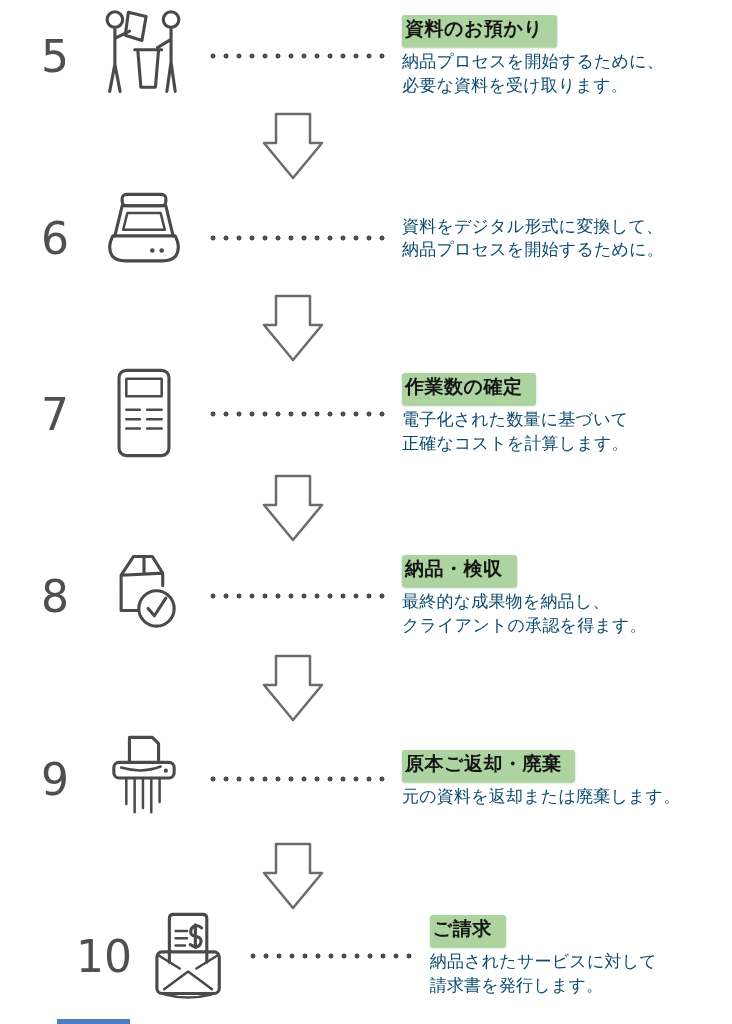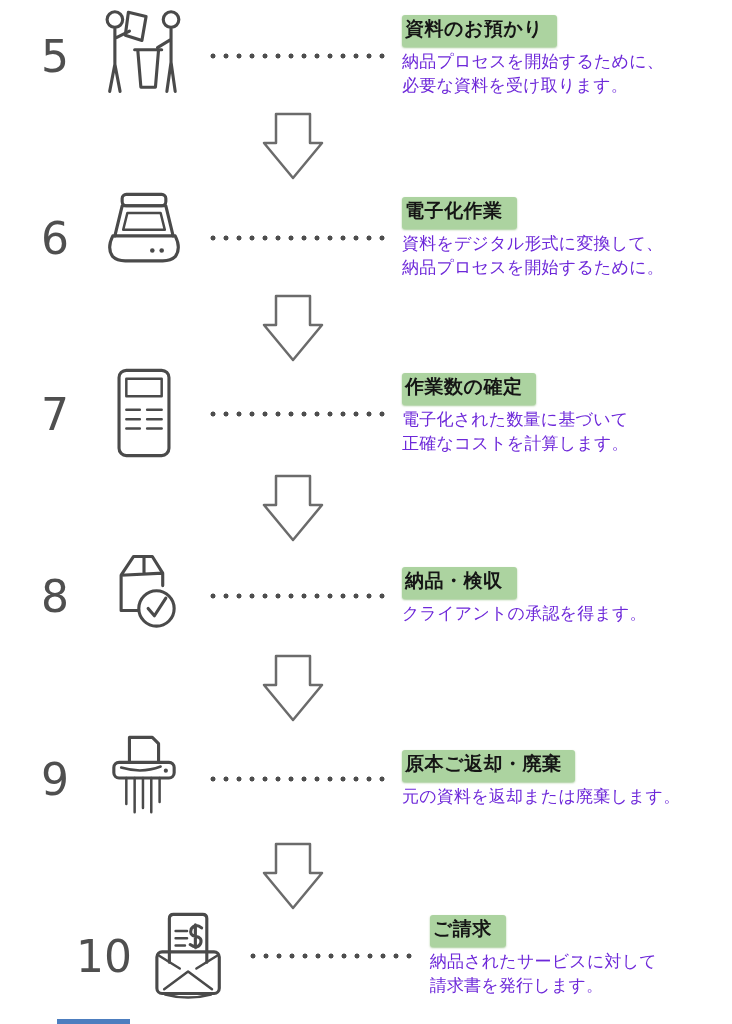--- a/index.html
+++ b/index.html
@@ -20,21 +20,21 @@
     width:178px; height:8px; margin-left:10px;
     background-image:radial-gradient(circle at 3px 4px, #4d4d4d 2.2px, rgba(0,0,0,0) 2.8px);
     background-size:13px 8px; background-repeat:repeat-x;
   }
   .text { margin-left:14px; width:325px; }
   .title {
     display:inline-block; font-size:19px; font-weight:bold; color:#151515;
     background:#acd3a0; border-radius:3px; padding:1px 14px 5px 3px;
     box-shadow:0 1px 2px rgba(150,195,135,.85); margin-bottom:3px; letter-spacing:.5px;
   }
-  .desc { font-size:17px; color:#6d28d9; line-height:1.38; letter-spacing:.2px; }
+  .desc { font-size:17px; color:#0c4a6e; line-height:1.38; letter-spacing:.2px; }
   .arrow { position:absolute; left:248px; width:90px; height:74px; }
   .accent-bar { position:absolute; left:57px; top:1019px; width:73px; height:5px; background:#4d7ebf; }
   .stroke { fill:none; stroke:#4a4a4a; stroke-width:3; stroke-linecap:round; stroke-linejoin:round; }
   .thin { stroke-width:2.4; }
 </style>
 </head>
 <body>
 
 <div class="canvas">
 
@@ -69,21 +69,20 @@
         <rect class="stroke" x="29" y="8" width="42" height="11" rx="4"></rect>
         <path class="stroke" d="M29,19 L71,19 L78,48 L22,48 Z"></path>
         <path class="stroke thin" d="M34,26 L66,26 L70,42 L30,42 Z"></path>
         <path class="stroke" d="M22,48 L20,48 Q14,60 20,68 Q24,72 32,72 L68,72 Q76,72 80,68 Q86,60 80,48 L78,48"></path>
         <circle cx="58" cy="62" r="2.2" fill="#4a4a4a"></circle>
         <circle cx="67" cy="62" r="2.2" fill="#4a4a4a"></circle>
       </svg>
     </div>
     <div class="dots"></div>
     <div class="text">
-      <div><span class="title">電子化作業</span></div>
       <div class="desc">資料をデジタル形式に変換して、</div>
       <div class="desc">納品プロセスを開始するために。</div>
     </div>
   </div>
 
   <svg class="arrow" style="top:292px;" viewBox="0 0 90 74">
     <path d="M28,4 L62,4 L62,33 L74,33 L45,68 L16,33 L28,33 Z" fill="#ffffff" stroke="#6b6b6b" stroke-width="2.5" stroke-linejoin="round"></path>
   </svg>
 
   <div class="step" style="top:364px;height:100px;">
@@ -112,20 +111,21 @@
     <div class="icon-box">
       <svg viewBox="0 0 100 100">
         <path class="stroke" d="M28,30 L40,12 L58,12 L68,28 M28,30 L28,64 L44,64 M28,30 L68,28 M68,28 L68,40 M50,12 L50,28"></path>
         <circle class="stroke" cx="62" cy="62" r="17"></circle>
         <path class="stroke" d="M54,62 L60,69 L71,52"></path>
       </svg>
     </div>
     <div class="dots"></div>
     <div class="text">
       <div><span class="title">納品・検収</span></div>
+      <div class="desc">最終的な成果物を納品し、</div>
       <div class="desc">クライアントの承認を得ます。</div>
     </div>
   </div>
 
   <svg class="arrow" style="top:652px;" viewBox="0 0 90 74">
     <path d="M28,4 L62,4 L62,33 L74,33 L45,68 L16,33 L28,33 Z" fill="#ffffff" stroke="#6b6b6b" stroke-width="2.5" stroke-linejoin="round"></path>
   </svg>
 
   <div class="step" style="top:724px;height:110px;">
     <div class="num">9</div>

